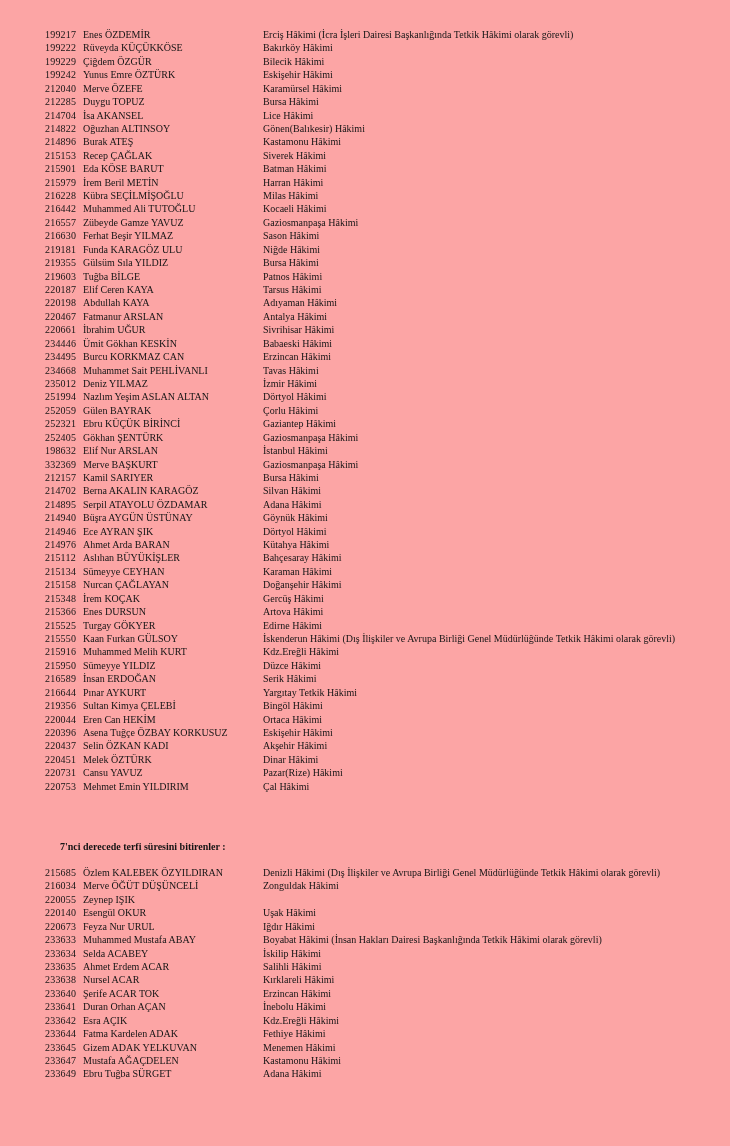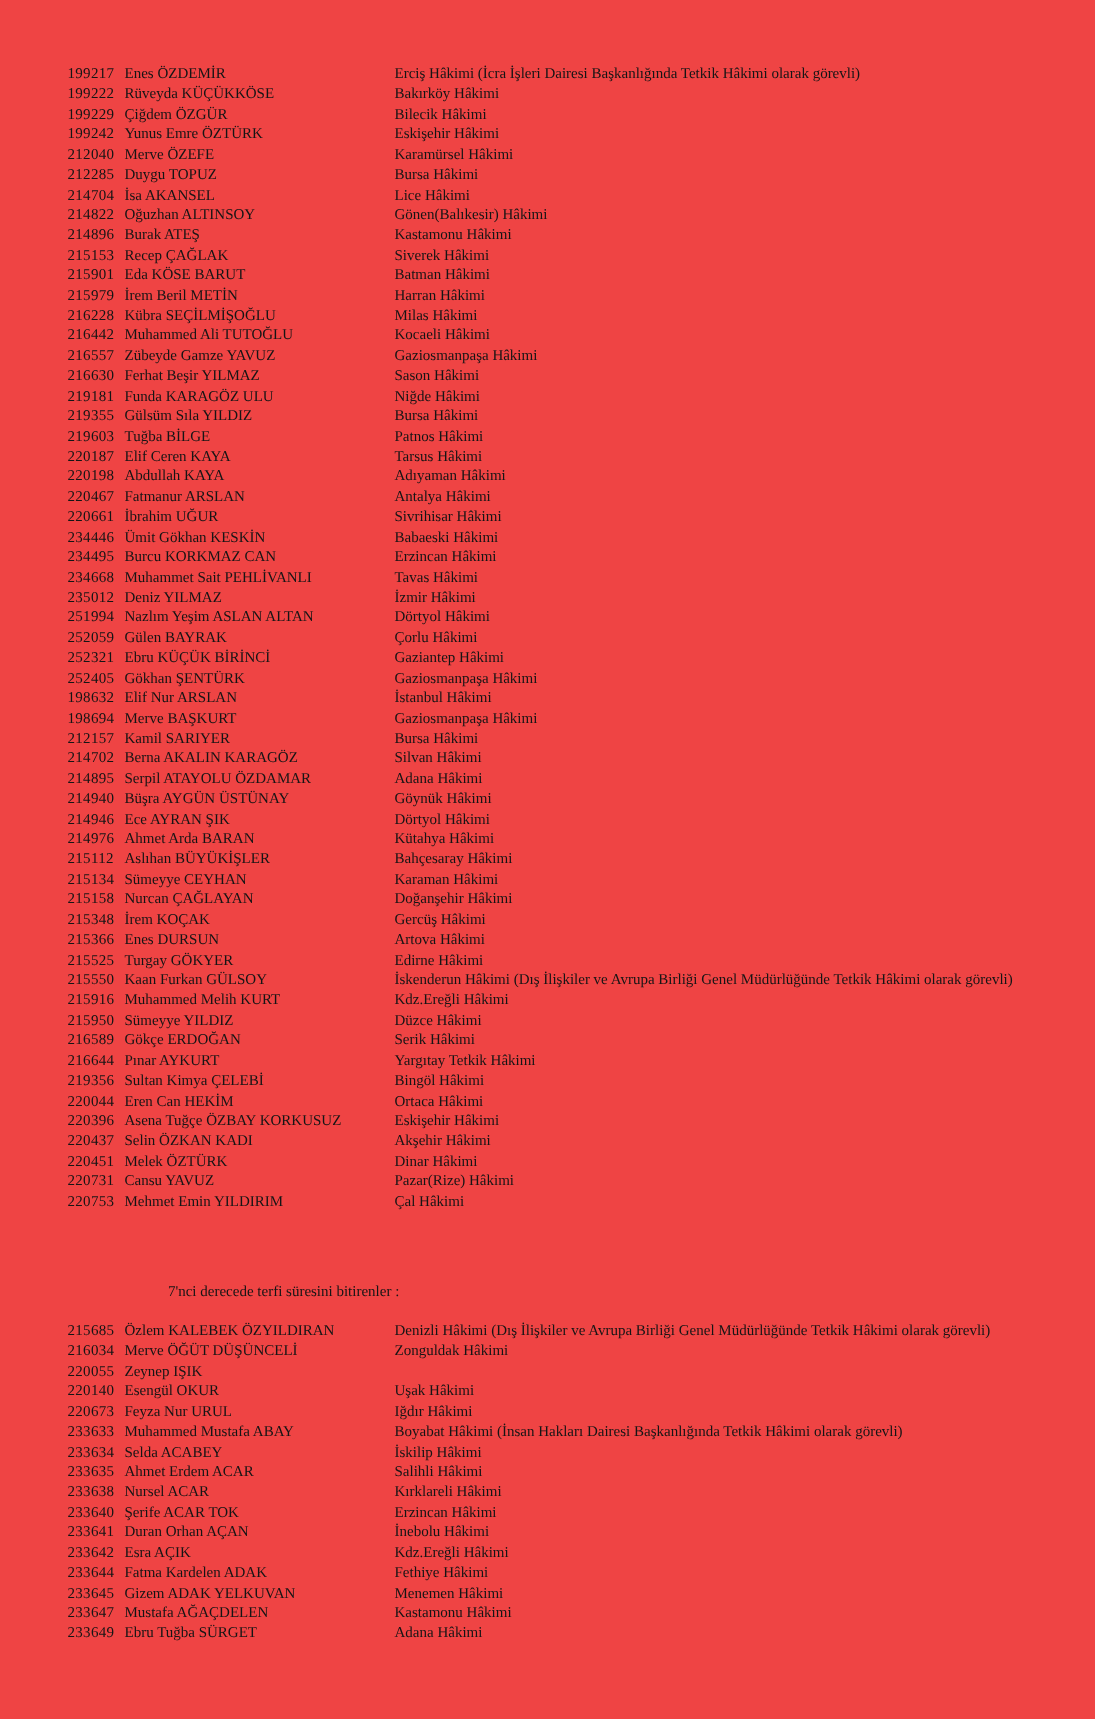--- a/index.html
+++ b/index.html
@@ -4,32 +4,32 @@
 <style>
   html, body {
     margin: 0;
     padding: 0;
     background: #ffffff;
   }
   .page {
     position: relative;
     width: 730px;
     height: 1146px;
-    background: #ef4444;
+    background: #fca5a5;
     color: #151515;
     font-family: "Liberation Serif", "DejaVu Serif", serif;
     overflow: hidden;
     box-sizing: border-box;
-    padding-top: 43px;
+    padding-top: 28px;
   }
   .section { margin: 0; }
   .section-header {
-    margin: 47px 0 13px 112px;
+    margin: 47px 0 13px 60px;
     font-size: 10px;
-    font-weight: 400;
+    font-weight: 700;
     line-height: 13px;
     white-space: nowrap;
   }
   .rows { }
   .row {
     display: grid;
     grid-template-columns: 38px 180px 1fr;
     margin-left: 45px;
     font-size: 10px;
     line-height: 13.42px;
@@ -233,21 +233,21 @@
     <span class="col-duty">Gaziosmanpaşa Hâkimi</span>
   </div>
 
   <div class="row">
     <span class="col-sicil">198632</span>
     <span class="col-name">Elif Nur ARSLAN</span>
     <span class="col-duty">İstanbul Hâkimi</span>
   </div>
 
   <div class="row">
-    <span class="col-sicil">198694</span>
+    <span class="col-sicil">332369</span>
     <span class="col-name">Merve BAŞKURT</span>
     <span class="col-duty">Gaziosmanpaşa Hâkimi</span>
   </div>
 
   <div class="row">
     <span class="col-sicil">212157</span>
     <span class="col-name">Kamil SARIYER</span>
     <span class="col-duty">Bursa Hâkimi</span>
   </div>
 
@@ -331,21 +331,21 @@
 
   <div class="row">
     <span class="col-sicil">215950</span>
     <span class="col-name">Sümeyye YILDIZ</span>
     <span class="col-duty">Düzce Hâkimi</span>
   </div>
 
 
   <div class="row">
     <span class="col-sicil">216589</span>
-    <span class="col-name">Gökçe ERDOĞAN</span>
+    <span class="col-name">İnsan ERDOĞAN</span>
     <span class="col-duty">Serik Hâkimi</span>
   </div>
 
   <div class="row">
     <span class="col-sicil">216644</span>
     <span class="col-name">Pınar AYKURT</span>
     <span class="col-duty">Yargıtay Tetkik Hâkimi</span>
   </div>
 
   <div class="row">

